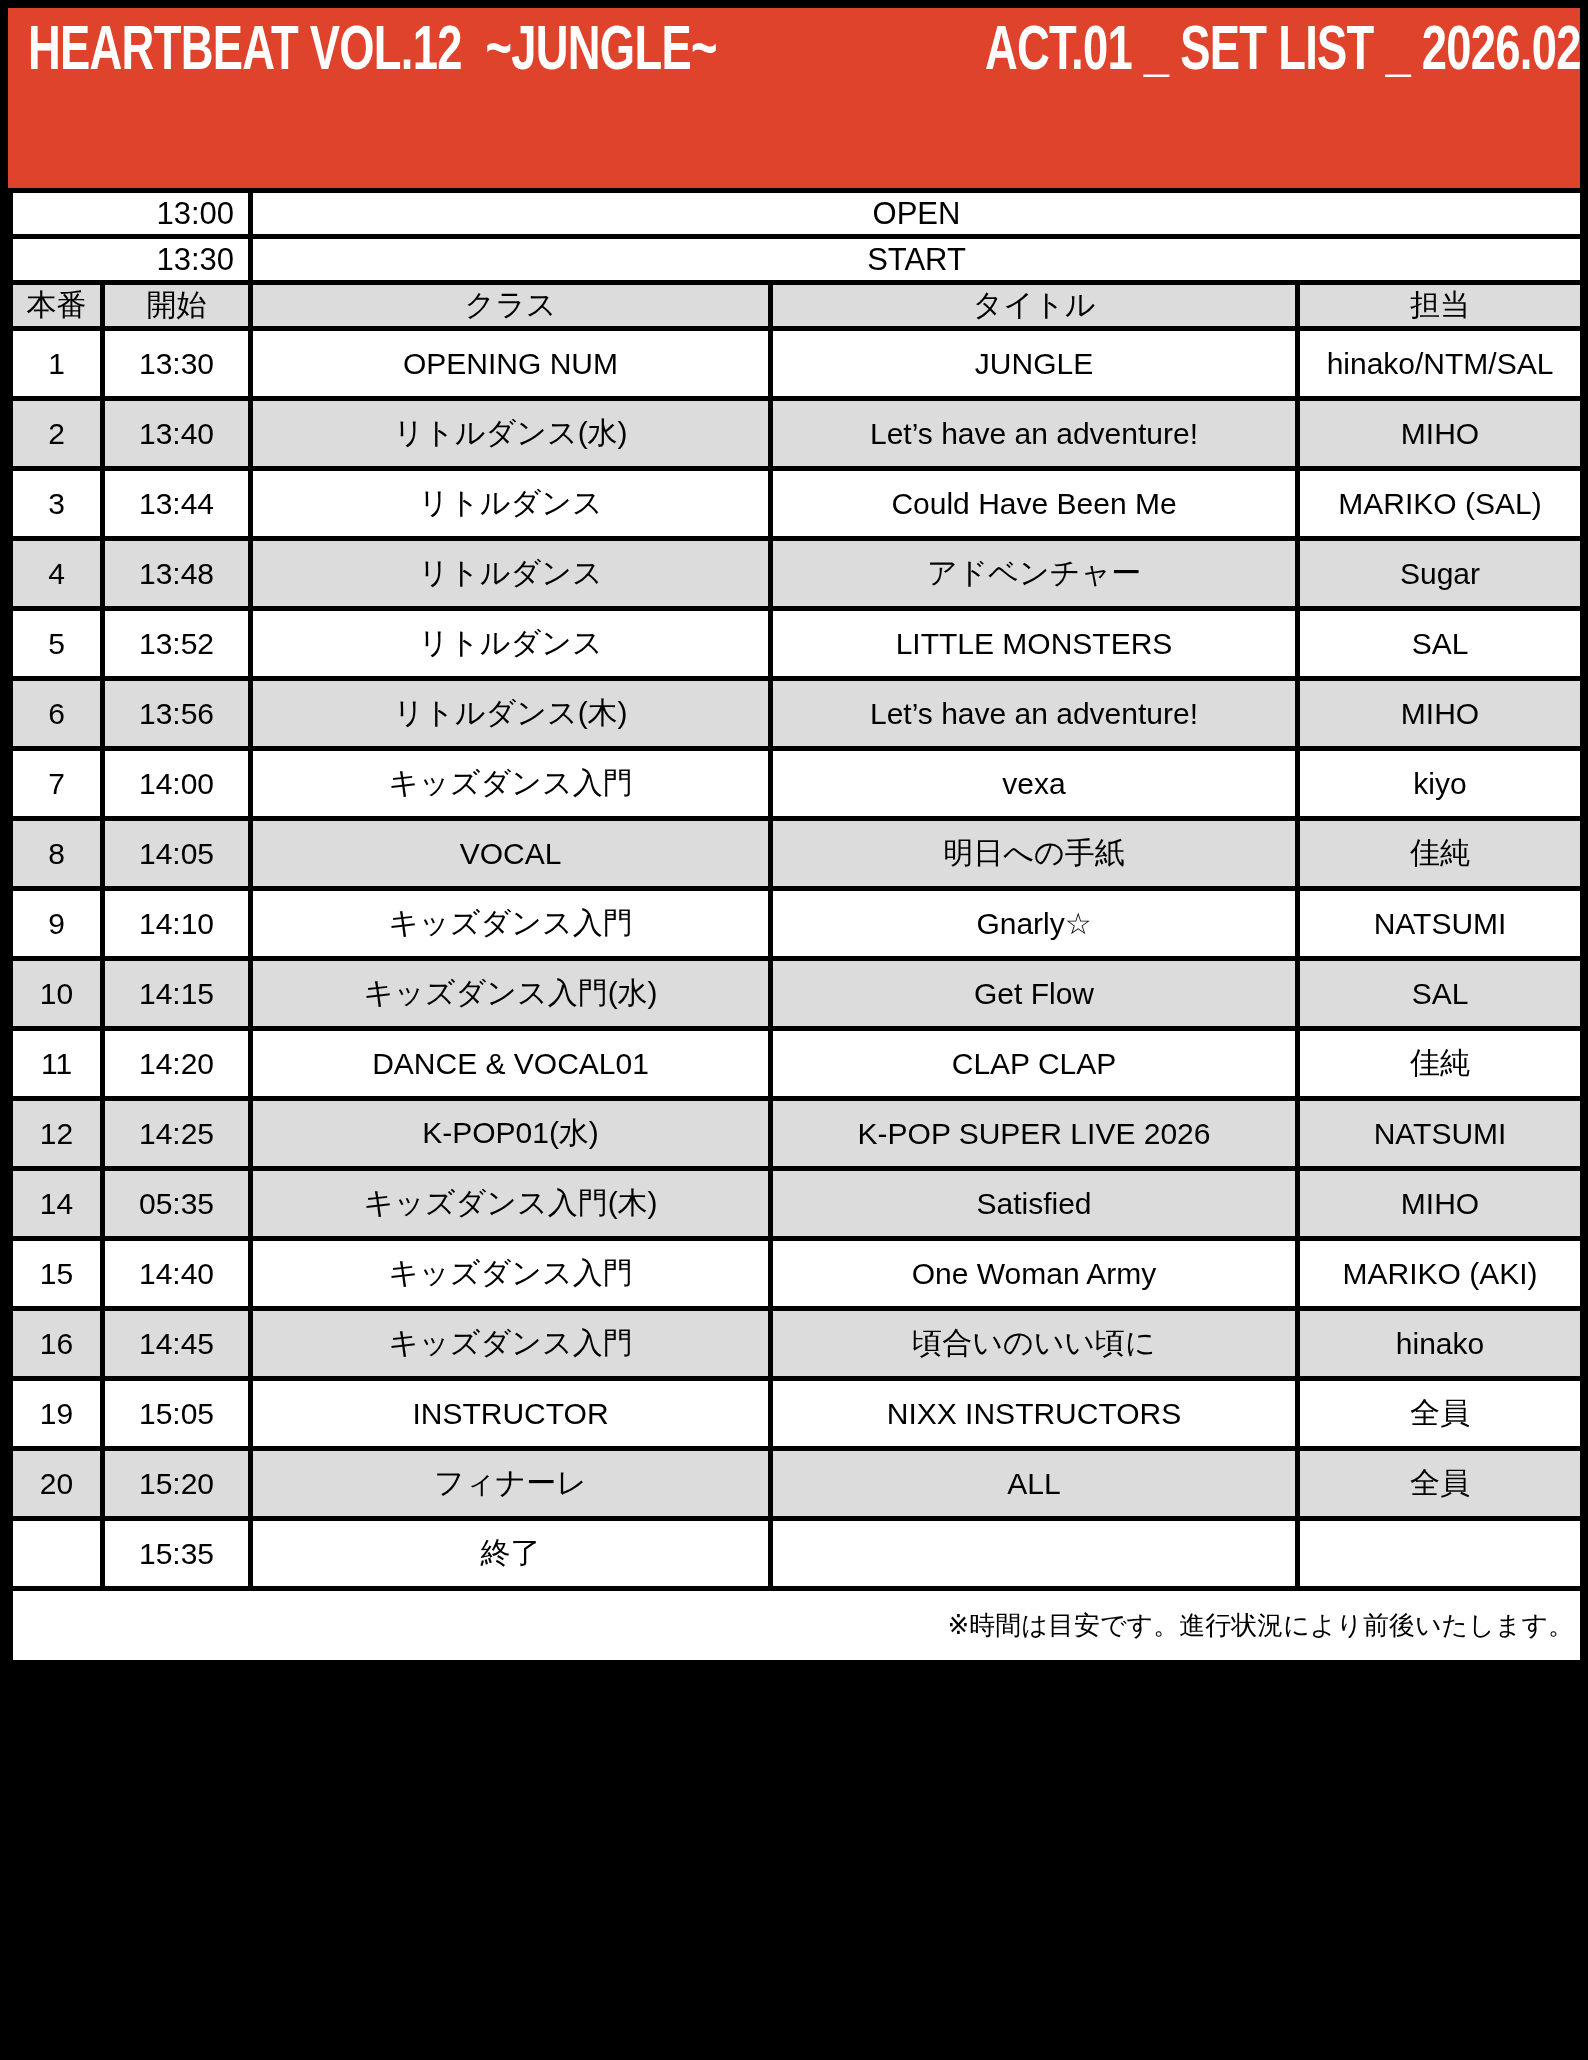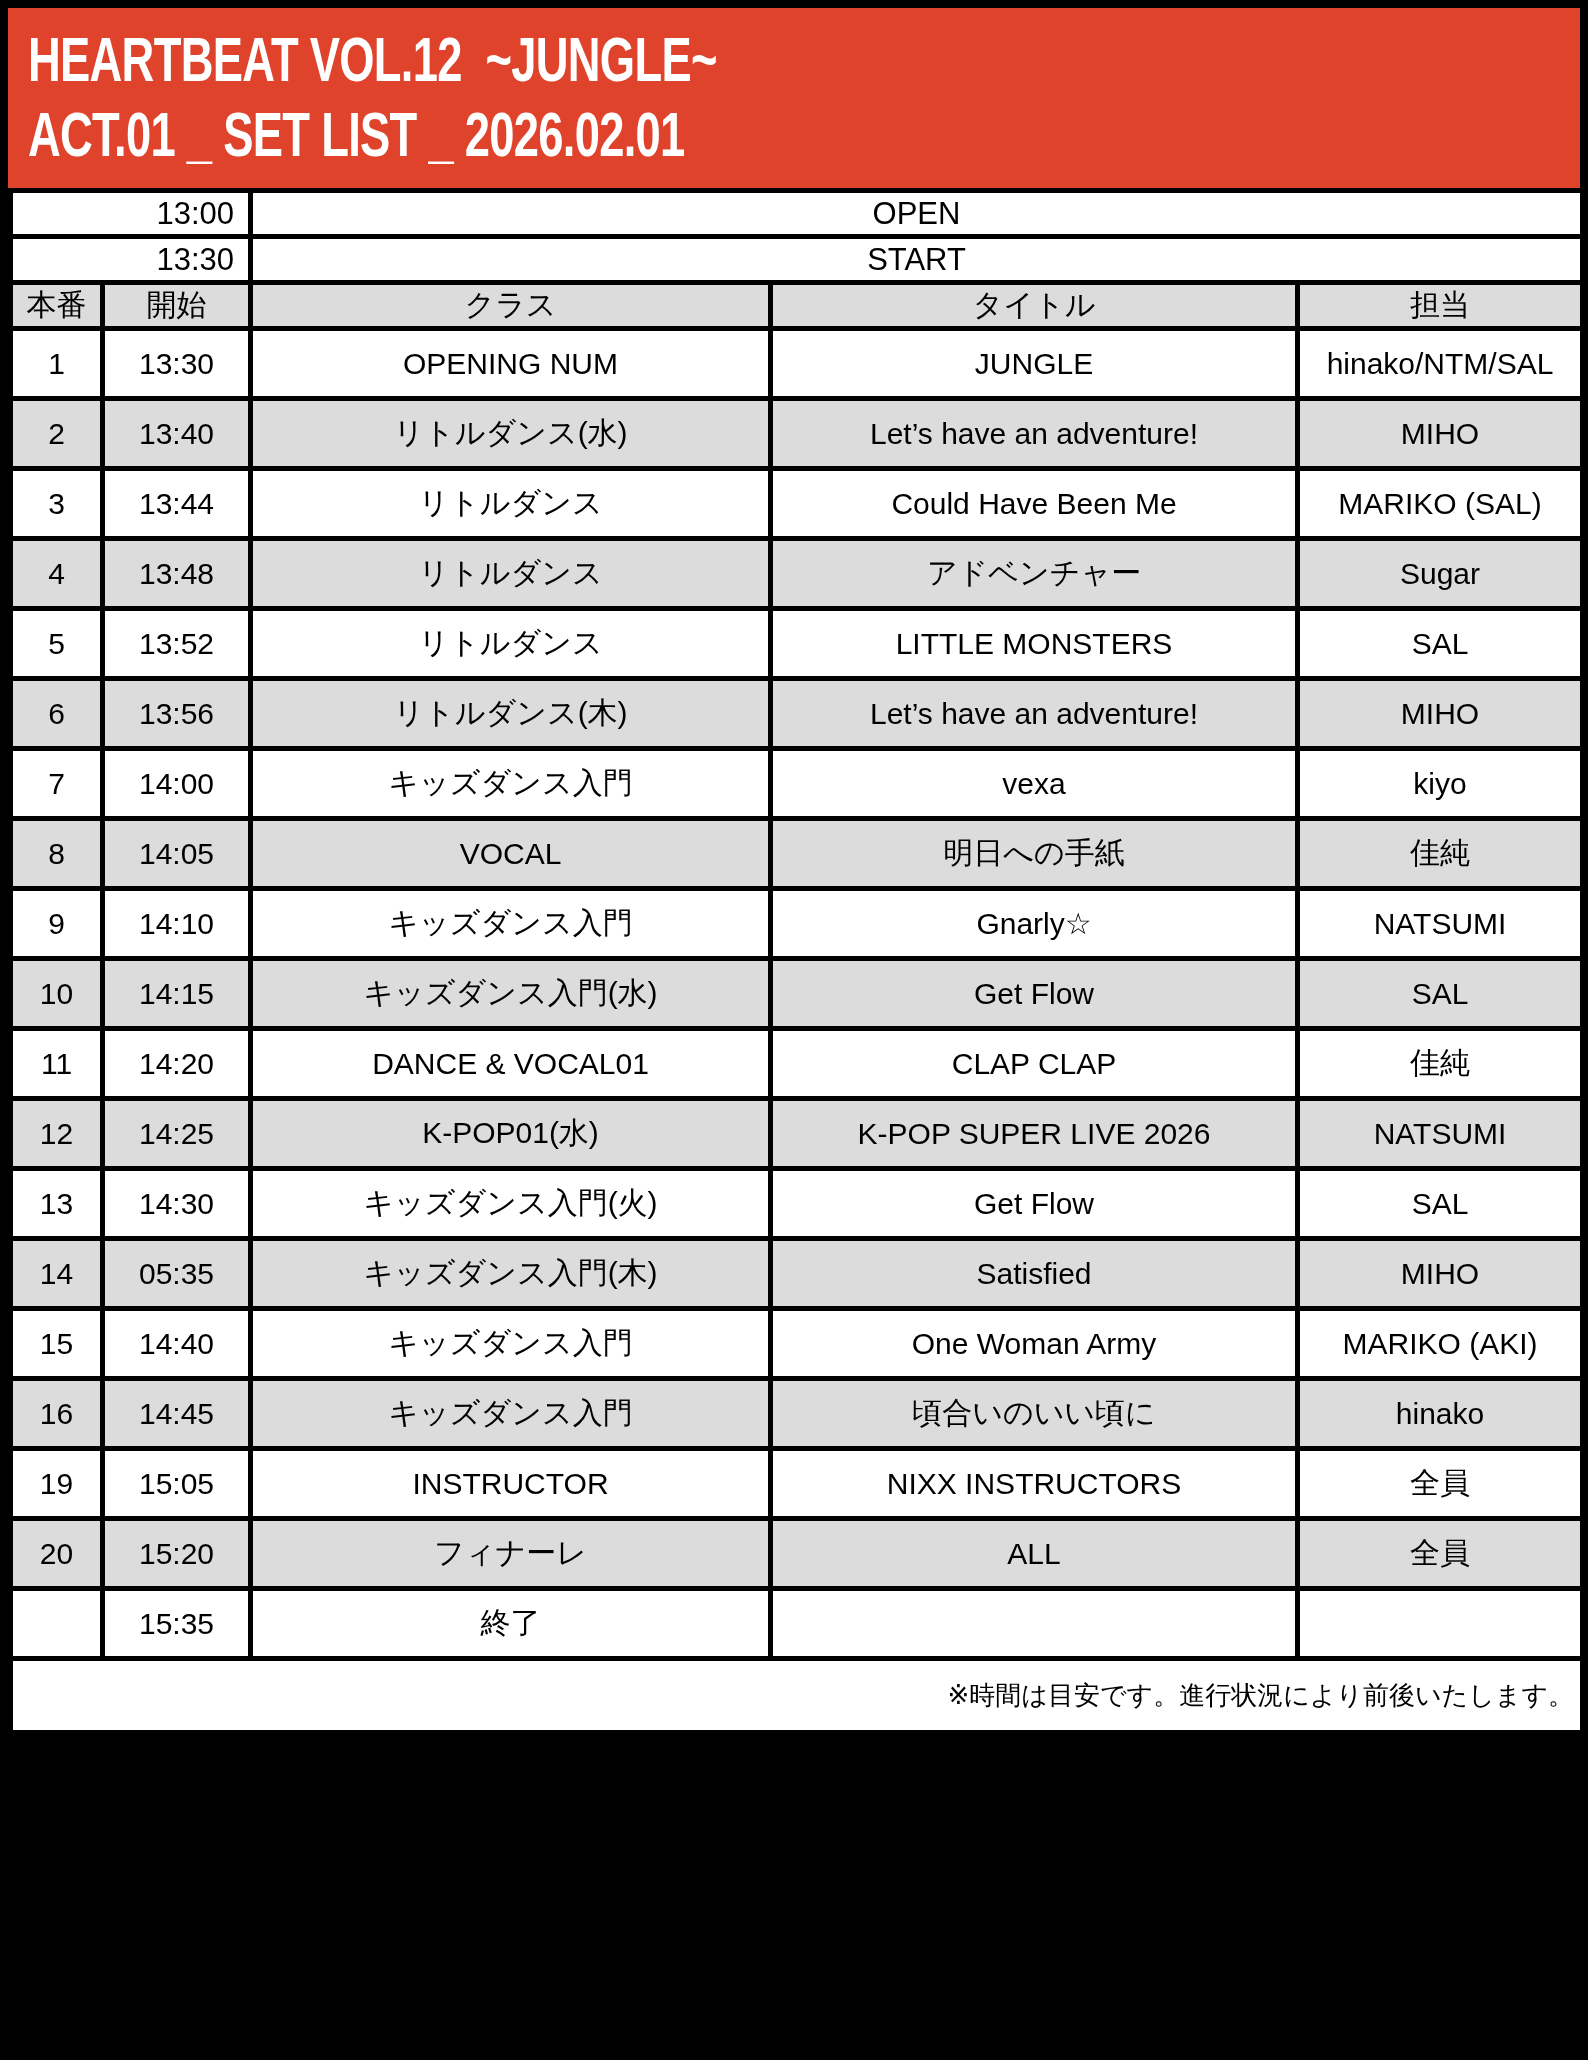--- a/index.html
+++ b/index.html
@@ -7,21 +7,21 @@
   body {
     height: 2060px;
     background: #000000;
     padding: 8px;
     font-family: "Liberation Sans", "DejaVu Sans", sans-serif;
   }
   .banner {
     height: 180px;
     background: #E0432B;
     display: flex;
-    flex-direction: column;
+    flex-direction: row;
     justify-content: space-evenly;
     padding: 8px 0 10px 20px;
     overflow: hidden;
   }
   .banner-line {
     color: #FFFFFF;
     font-weight: bold;
     font-size: 63px;
     line-height: 1;
     letter-spacing: -1px;
@@ -167,27 +167,20 @@
     <td>CLAP CLAP</td>
     <td>佳純</td>
   </tr>
       <tr class="alt">
     <td>12</td>
     <td>14:25</td>
     <td>K-POP01(水)</td>
     <td>K-POP SUPER LIVE 2026</td>
     <td>NATSUMI</td>
   </tr>
-      <tr>
-    <td>13</td>
-    <td>14:30</td>
-    <td>キッズダンス入門(火)</td>
-    <td>Get Flow</td>
-    <td>SAL</td>
-  </tr>
       <tr class="alt">
     <td>14</td>
     <td>05:35</td>
     <td>キッズダンス入門(木)</td>
     <td>Satisfied</td>
     <td>MIHO</td>
   </tr>
       <tr>
     <td>15</td>
     <td>14:40</td>

